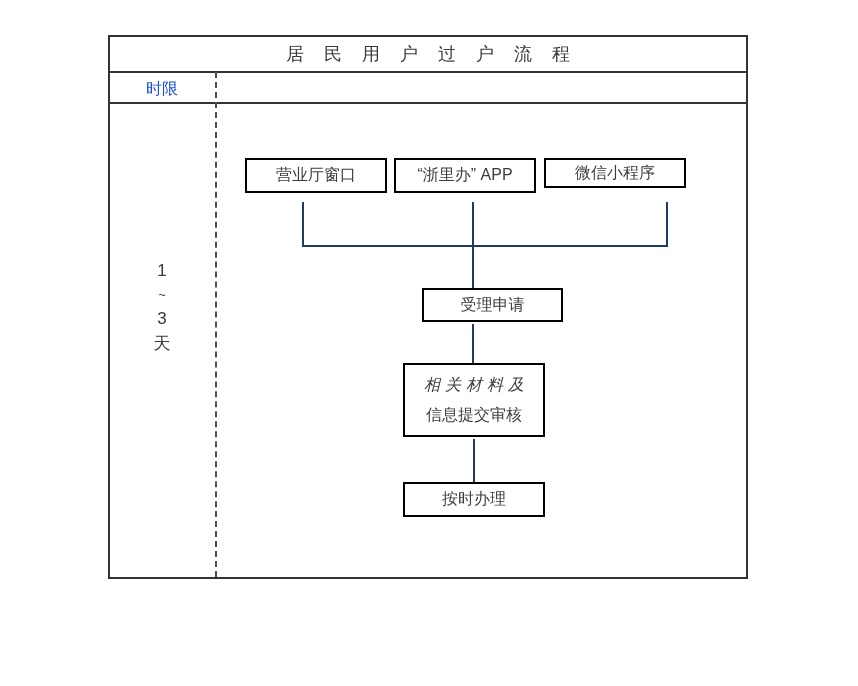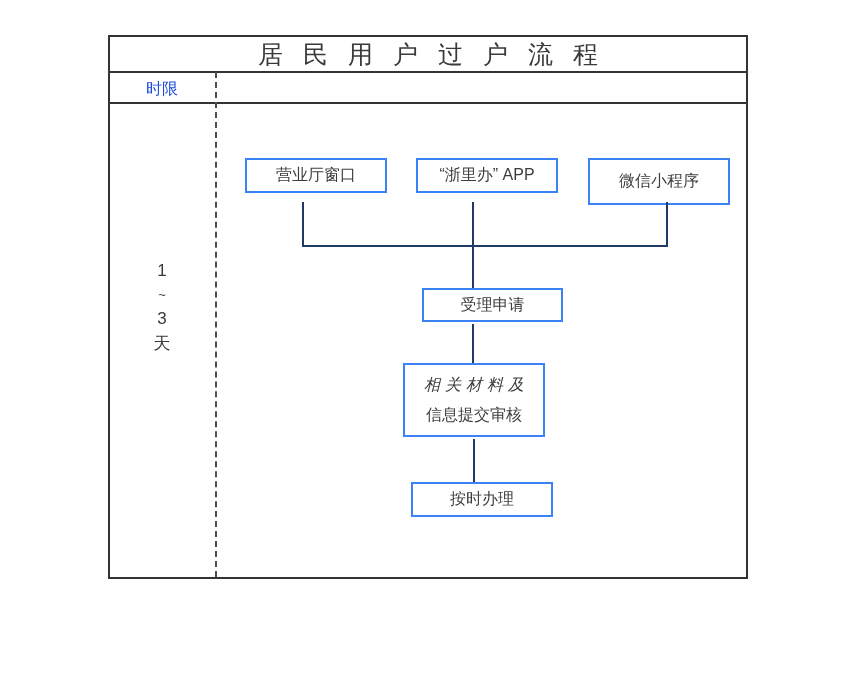--- a/index.html
+++ b/index.html
@@ -14,35 +14,35 @@
     left:108px;top:35px;width:636px;height:540px;
     border:2px solid #333333;background:#ffffff;
   }
   .hline{height:2px;background:#333333;}
   .dashed-divider{
     width:0;border-left:2px dashed #4d4d4d;
   }
   
   .title{
     left:108px;top:40px;width:640px;height:28px;
-    text-align:center;font-size:25px;letter-spacing:20px;text-indent:20px;
+    text-align:center;font-size:18px;letter-spacing:20px;text-indent:20px;
     color:#3a3a3a;font-weight:500;line-height:28px;white-space:nowrap;
   }
   .col-head{
     height:26px;line-height:26px;text-align:center;font-size:16px;color:#1d4ed8;
   }
   .duration{
     left:132px;top:258px;width:60px;
     display:flex;flex-direction:column;align-items:center;
     font-size:17px;line-height:25px;color:#3a3a3a;text-align:center;
   }
   .duration .tilde{font-size:13px;line-height:23px;}
   
   .flow-box{
-    position:absolute;border:2px solid #3b82f6;background:#ffffff;
+    position:absolute;border:2px solid #000000;background:#ffffff;
     display:flex;flex-direction:column;align-items:center;justify-content:center;
     font-size:16px;color:#3d3d3d;box-sizing:border-box;text-align:center;
   }
   .flow-box .spaced{letter-spacing:5px;text-indent:5px;font-style:italic;}
   .flow-box .line2{margin-top:9px;}
   
   .conn{position:absolute;background:#1f3a64;}
   .conn.v{width:2px;}
   .conn.h{height:2px;}
 </style>
@@ -65,24 +65,24 @@
   <div class="abs duration">
     <span>1</span>
     <span class="tilde">~</span>
     <span>3</span>
     <span>天</span>
   </div>
 
   <div class="flow-box" style="left:245px;top:158px;width:142px;height:35px;">
     <span>营业厅窗口</span>
   </div>
-  <div class="flow-box" style="left:416px;top:158px;width:142px;height:35px;">
+  <div class="flow-box" style="left:394px;top:158px;width:142px;height:35px;">
     <span>“浙里办” APP</span>
   </div>
-  <div class="flow-box" style="left:588px;top:158px;width:142px;height:47px;">
+  <div class="flow-box" style="left:544px;top:158px;width:142px;height:30px;">
     <span>微信小程序</span>
   </div>
 
   <div class="conn v" style="left:302px;top:202px;height:45px;"></div>
   <div class="conn v" style="left:472px;top:202px;height:86px;"></div>
   <div class="conn v" style="left:666px;top:202px;height:45px;"></div>
   <div class="conn h" style="left:302px;top:245px;width:366px;"></div>
 
   <div class="flow-box" style="left:422px;top:288px;width:141px;height:34px;">
     <span>受理申请</span>
@@ -90,17 +90,17 @@
 
   <div class="conn v" style="left:472px;top:324px;height:39px;"></div>
 
   <div class="flow-box" style="left:403px;top:363px;width:142px;height:74px;">
     <span class="spaced">相关材料及</span>
     <span class="line2">信息提交审核</span>
   </div>
 
   <div class="conn v" style="left:473px;top:439px;height:43px;"></div>
 
-  <div class="flow-box" style="left:403px;top:482px;width:142px;height:35px;margin-left:8px;">
+  <div class="flow-box" style="left:403px;top:482px;width:142px;height:35px;">
     <span>按时办理</span>
   </div>
 
 </div>
 
 </body></html>

